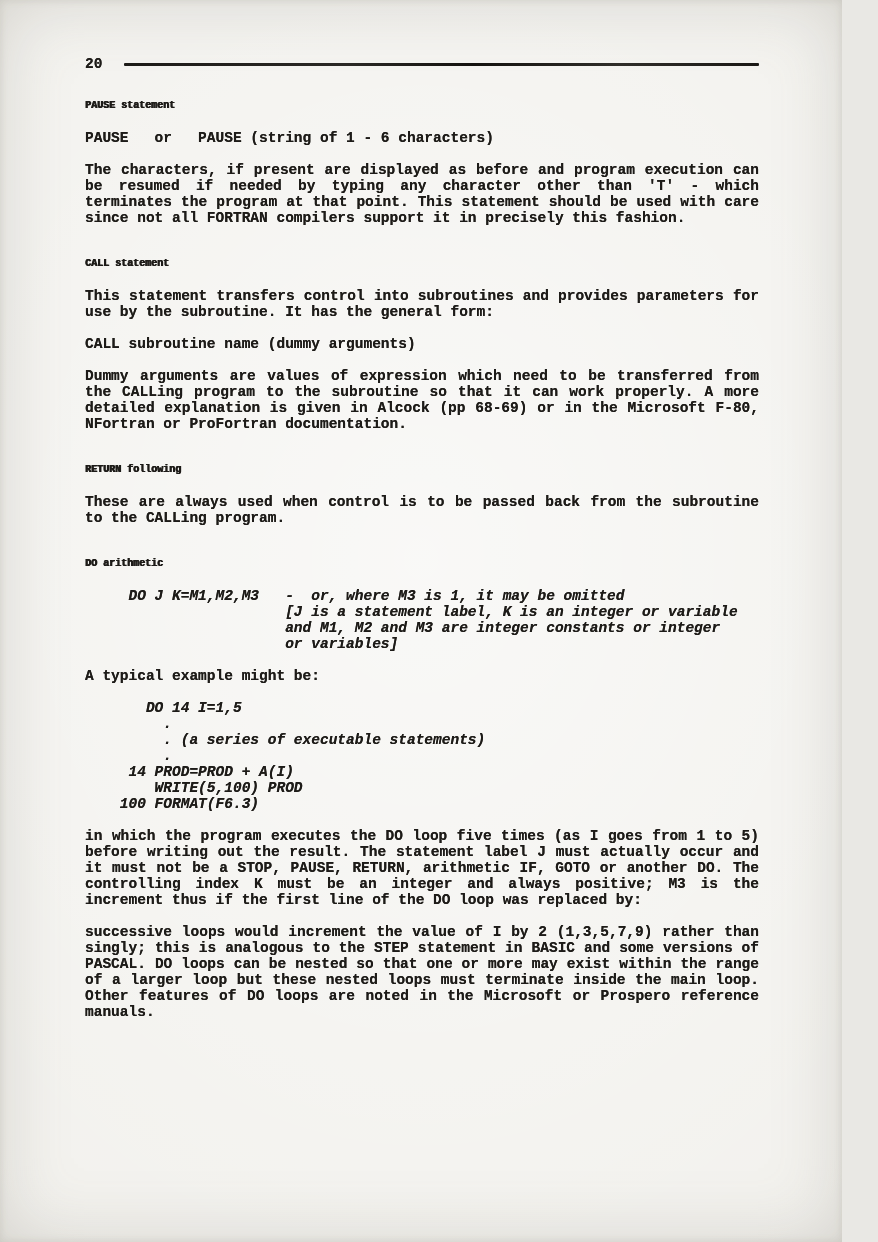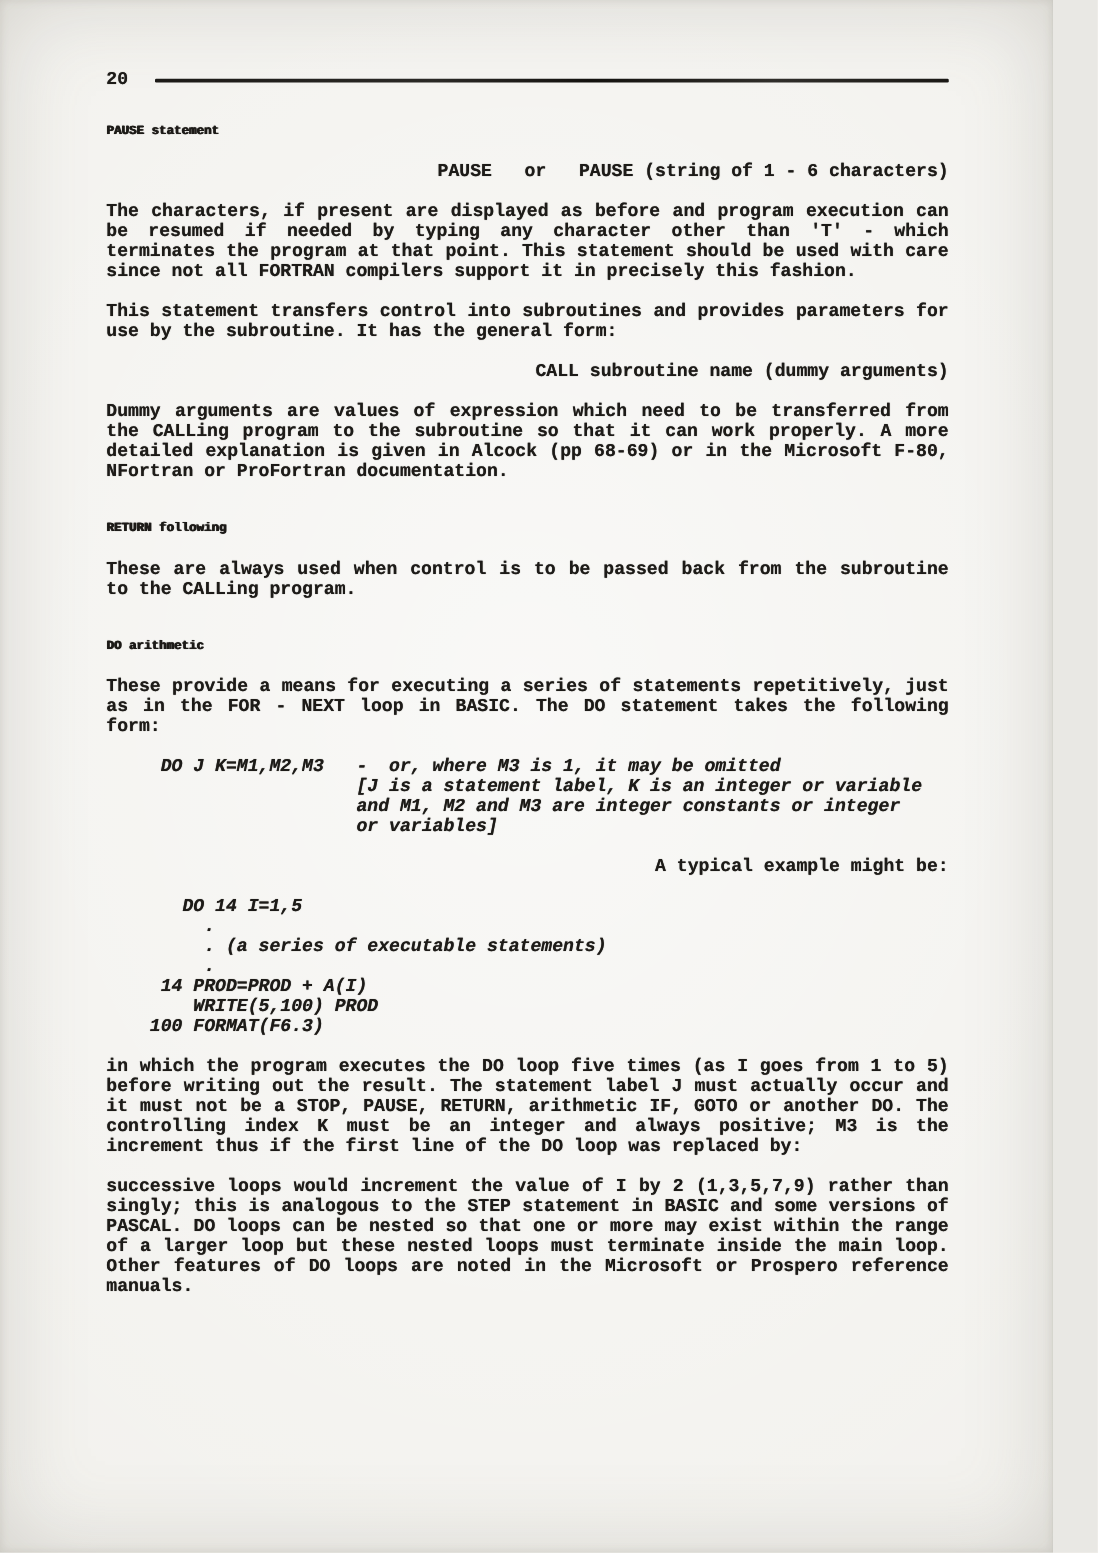--- a/index.html
+++ b/index.html
@@ -42,26 +42,26 @@
     font-size: 10px;
     margin: 30px 0 16px 0;
     text-shadow: 0.8px 0 0 currentColor, 0 0 0.6px rgba(25,22,18,0.85);
   }
   .heading.first { margin-top: 26px; }
 
   .para {
     margin: 0 0 16px 0;
     text-align: justify;
   }
-  .para.no-justify { text-align: right; }
+  .para.no-justify { text-align: left; }
 
   .form-line {
     margin: 0 0 16px 0;
     white-space: pre;
-    text-align: right;
+    text-align: left;
   }
 
   .code-block {
     margin: 0 0 16px 0;
     white-space: pre;
     font-family: inherit;
     font-size: inherit;
     line-height: 16px;
     font-style: italic;
   }
@@ -73,29 +73,29 @@
 
   <div class="header-row">
     <span class="page-number">20</span>
     <span class="header-rule"></span>
   </div>
 
   <div class="heading first">PAUSE statement</div>
   <div class="form-line">PAUSE   or   PAUSE (string of 1 - 6 characters)</div>
   <div class="para">The characters, if present are displayed as before and program execution can be resumed if needed by typing any character other than 'T' - which terminates the program at that point.  This statement should be used with care since not all FORTRAN compilers support it in precisely this fashion.</div>
 
+  <div class="heading">CALL statement</div>
   <div class="para">This statement transfers control into subroutines and provides parameters for use by the subroutine.  It has the general form:</div>
   <div class="form-line">CALL subroutine name (dummy arguments)</div>
   <div class="para">Dummy arguments are values of expression which need to be transferred from the CALLing program to the subroutine so that it can work properly.  A more detailed explanation is given in Alcock (pp 68-69) or in the Microsoft F-80, NFortran or ProFortran documentation.</div>
 
   <div class="heading">RETURN following</div>
   <div class="para">These are always used when control is to be passed back from the subroutine to the CALLing program.</div>
 
   <div class="heading">DO arithmetic</div>
-  <div class="para">These provide a means for executing a series of statements repetitively, just as in the FOR - NEXT loop in BASIC.  The DO statement takes the following form:</div>
   <pre class="code-block">     DO J K=M1,M2,M3   -  or, where M3 is 1, it may be omitted
                        [J is a statement label, K is an integer or variable
                        and M1, M2 and M3 are integer constants or integer
                        or variables]</pre>
   <div class="para no-justify">A typical example might be:</div>
   <pre class="code-block">       DO 14 I=1,5
          .
          . (a series of executable statements)
          .
      14 PROD=PROD + A(I)

